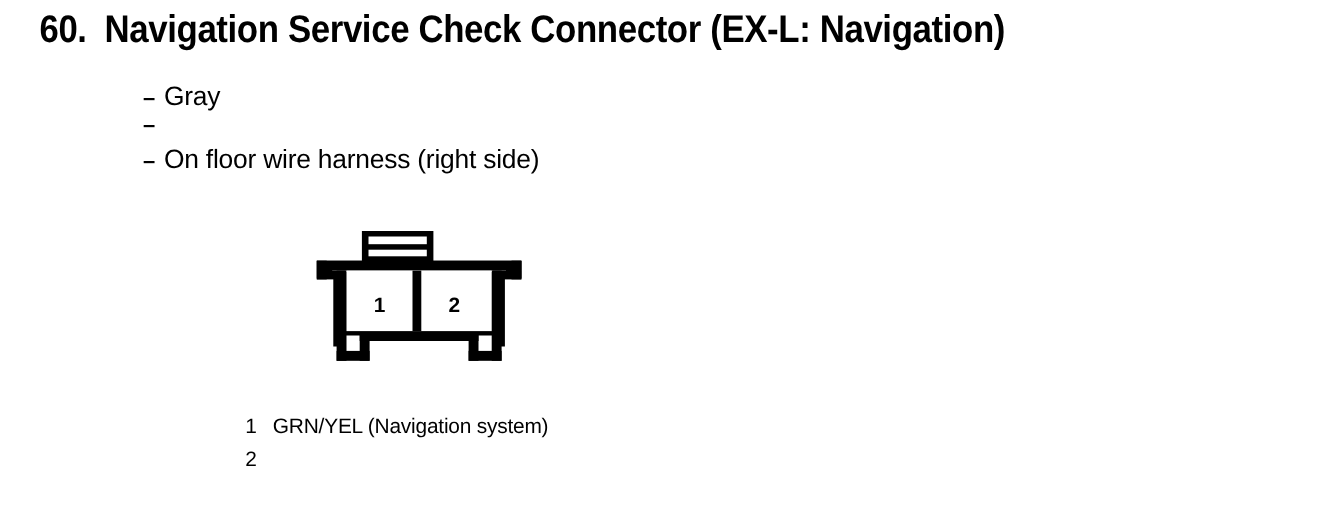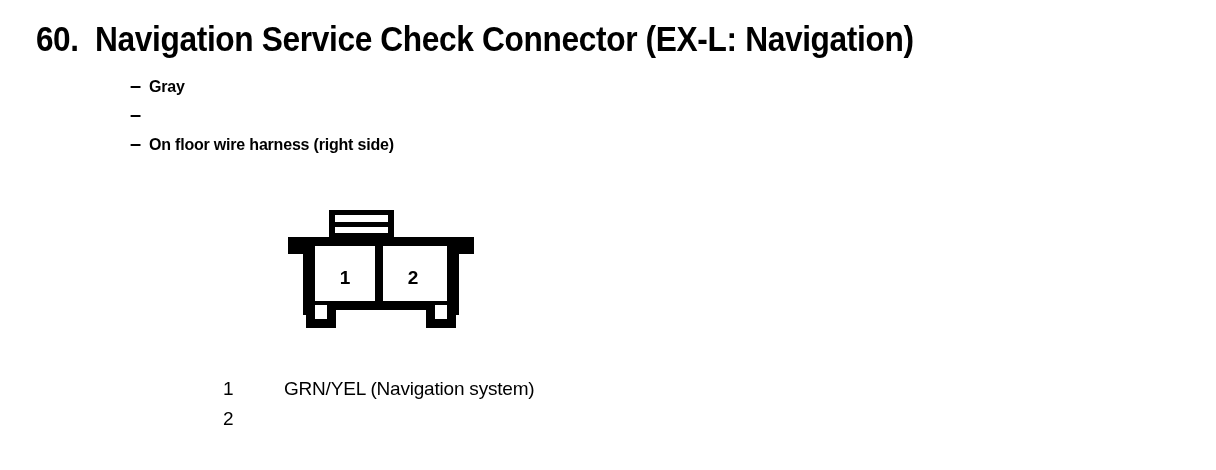--- a/index.html
+++ b/index.html
@@ -14,21 +14,21 @@
     overflow: hidden;
     font-family: "Liberation Sans", sans-serif;
     color: #000000;
     -webkit-font-smoothing: none;
   }
 
   
   #heading {
     position: absolute;
     left: 36px;
-    top: 20px;
+    top: 8px;
     width: 1160px;
     height: 46px;
     display: flex;
     align-items: baseline;
   }
   #heading-number {
     font-size: 35px;
     font-weight: bold;
     line-height: 38px;
     letter-spacing: -0.5px;
@@ -62,22 +62,21 @@
     letter-spacing: -0.2px;
     white-space: nowrap;
   }
   .note-dash {
     font-weight: bold;
     font-size: 20px;
     width: 19px;
     flex: 0 0 19px;
   }
   .note-text {
-    font-size: 16px;
-    font-weight: bold;
+    font-size: 24px;
   }
 
   
   #connector-figure {
     position: absolute;
     left: 283px;
     top: 203px;
     width: 196px;
     height: 135px;
   }
@@ -105,21 +104,20 @@
     white-space: nowrap;
   }
   .legend-num {
     font-size: 19px;
     width: 25px;
     flex: 0 0 25px;
   }
   .legend-desc {
     font-size: 19px;
     letter-spacing: -0.2px;
-    margin-left: 36px;
   }
 </style>
 </head>
 <body>
 
 <div id="heading">
   <span id="heading-number">60.</span>
   <span id="heading-title">Navigation Service Check Connector (EX-L: Navigation)</span>
 </div>
 

